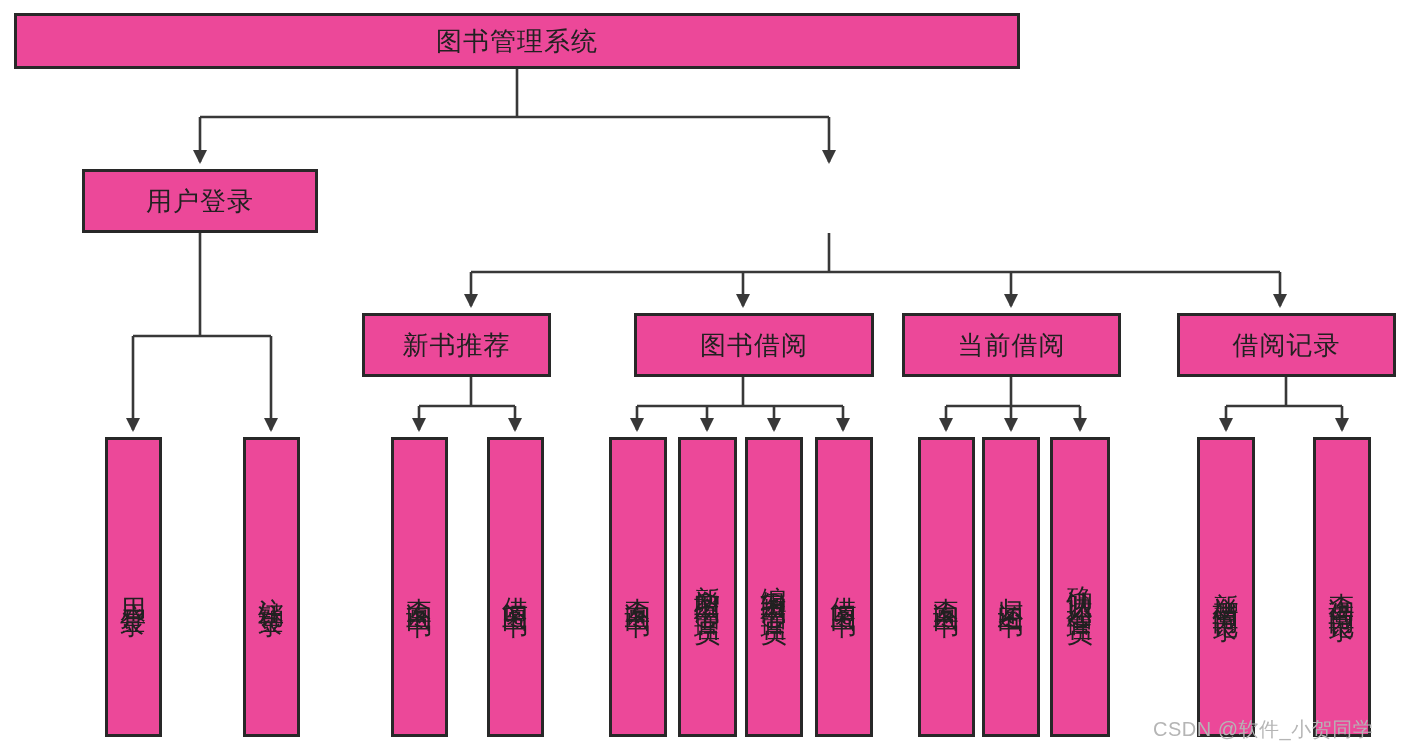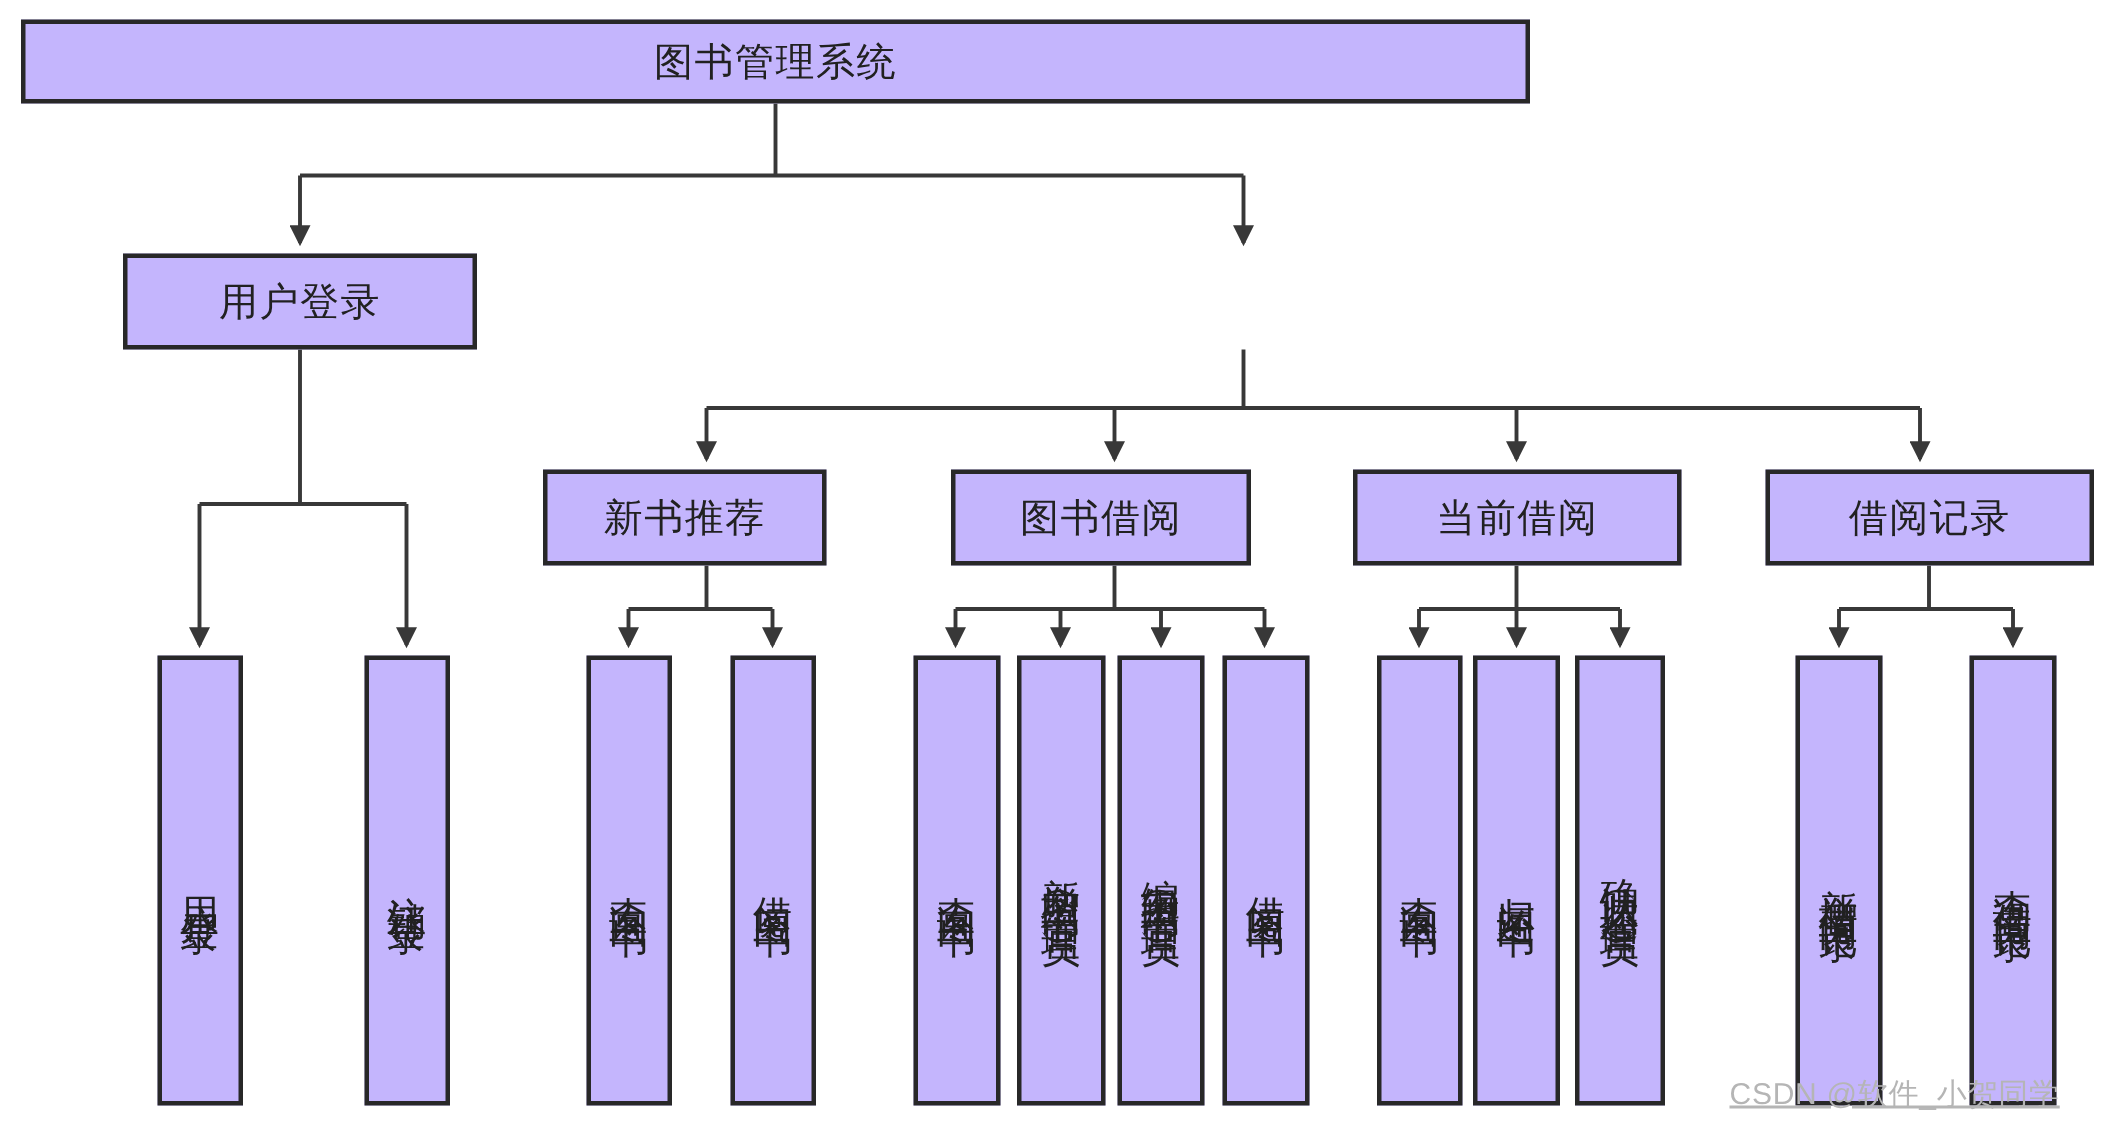--- a/index.html
+++ b/index.html
@@ -13,21 +13,21 @@
   html,body{background:var(--background);}
   body{
     width:1405px;height:747px;
     font-family:"Liberation Sans","DejaVu Sans",sans-serif;
     overflow:hidden;position:relative;
   }
   .stage{position:relative;width:1405px;height:747px;background:var(--background);}
   .wires{position:absolute;left:0;top:0;width:1405px;height:747px;z-index:1;}
   .node{
     position:absolute;z-index:2;
-    background:#c4b5fd;
+    background:#ec4899;
     border:3px solid var(--border);
     color:var(--text);
     display:flex;align-items:center;justify-content:center;
     font-size:26px;
     letter-spacing:1px;
     line-height:1;
     white-space:nowrap;
   }
   .leaf{font-size:26px;}
   .vtext{
@@ -36,21 +36,20 @@
     letter-spacing:5px;
     white-space:nowrap;
   }
   .watermark{
     position:absolute;z-index:3;
     left:1153px;top:716px;
     font-size:20px;
     color:var(--watermark);
     letter-spacing:0.5px;
     white-space:nowrap;
-    text-decoration:underline;
   }
 </style>
 </head>
 <body>
 
 <div class="stage">
 
   <svg class="wires" width="1405" height="747" viewBox="0 0 1405 747" xmlns="http://www.w3.org/2000/svg">
     <defs>
       <marker id="arrow" viewBox="0 0 10 10" refX="8.5" refY="5" markerUnits="userSpaceOnUse" markerWidth="18" markerHeight="14" orient="auto">
@@ -99,21 +98,21 @@
       <path d="M1226,406 L1226,430" marker-end="url(#arrow)"></path>
       <path d="M1342,406 L1342,430" marker-end="url(#arrow)"></path>
     </g>
   </svg>
 
   <div class="node" style="left:14px;top:13px;width:1006px;height:56px">图书管理系统</div>
 
   <div class="node" style="left:82px;top:169px;width:236px;height:64px">用户登录</div>
 
   <div class="node" style="left:362px;top:313px;width:189px;height:64px">新书推荐</div>
-  <div class="node" style="left:634px;top:313px;width:200px;height:64px">图书借阅</div>
+  <div class="node" style="left:634px;top:313px;width:240px;height:64px">图书借阅</div>
   <div class="node" style="left:902px;top:313px;width:219px;height:64px">当前借阅</div>
   <div class="node" style="left:1177px;top:313px;width:219px;height:64px">借阅记录</div>
 
   <div class="node leaf" style="left:105px;top:437px;width:57px;height:300px">
     <span class="vtext">用户登录</span>
   </div>
   <div class="node leaf" style="left:243px;top:437px;width:57px;height:300px">
     <span class="vtext">注销登录</span>
   </div>
 

